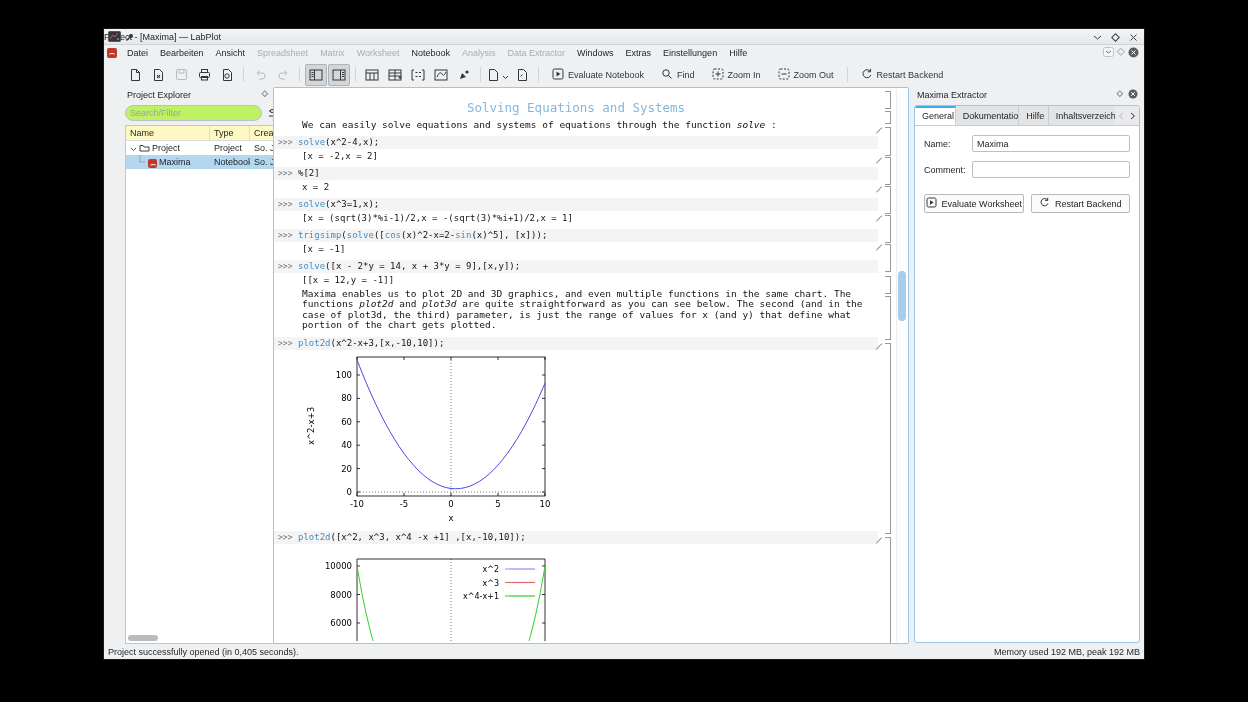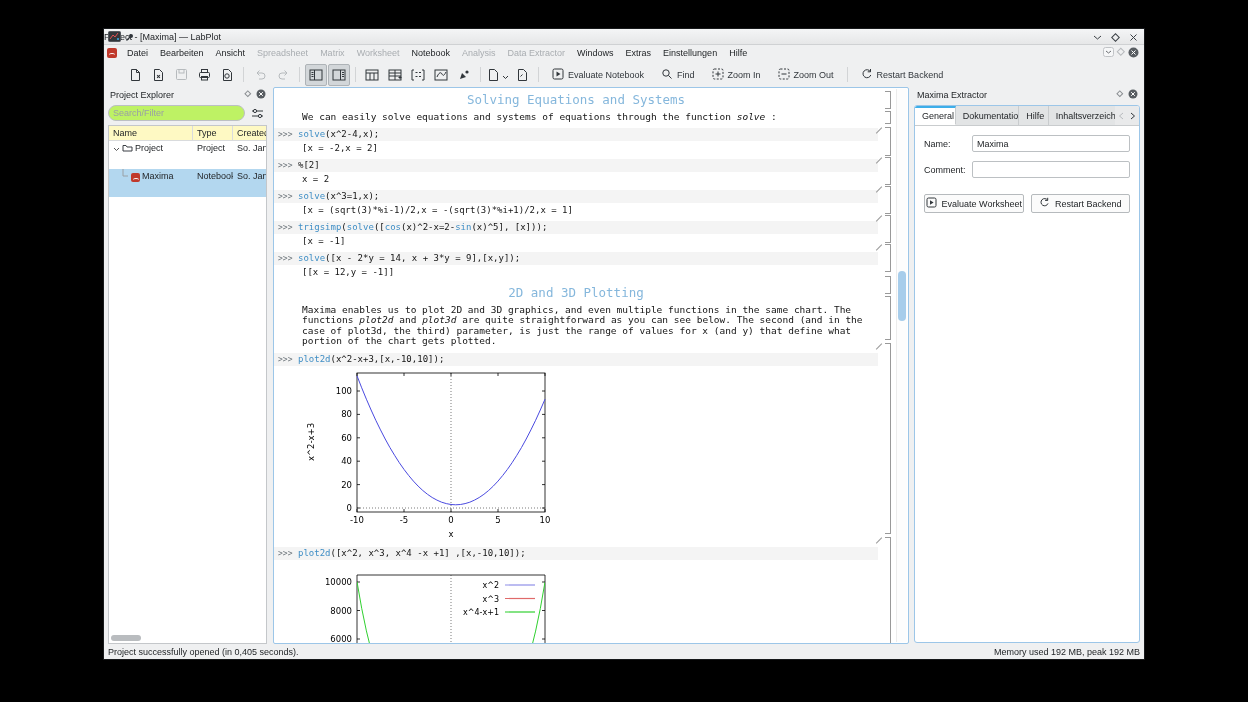--- a/index.html
+++ b/index.html
@@ -19,41 +19,41 @@
   .toolbar{height:27px;display:flex;align-items:center;padding:0 20px;gap:1px}
   .tbtn{height:22px;min-width:22px;display:flex;align-items:center;justify-content:center;border-radius:2px;color:#31363b;border:1px solid transparent}
   .tbtn.pressed{background:#d2d6d9;border-color:#aeb3b7}
   .tbtn.disabled{color:#b6babd}
   .tbtn.labeled{padding:0 7px;gap:4px;font-size:9px;white-space:nowrap}
   .tsep{width:1px;height:15px;background:#d2d4d6;margin:0 4px}
   .chev{margin-left:2px}
   
   .main{position:absolute;top:58px;left:0;right:0;bottom:15px}
   
-  .left-dock{position:absolute;left:1px;top:0;width:165px;bottom:0}
+  .left-dock{position:absolute;left:18px;top:0;width:165px;bottom:0}
   .dock-header{height:16px;display:flex;align-items:center;font-size:9px;color:#232629;padding:0 5px;position:relative}
   .dock-icons{position:absolute;right:4px;display:flex;gap:4px;align-items:center}
   .search-row{display:flex;gap:3px;padding:2px 3px 2px 3px;align-items:center}
   .search-input{flex:1;height:16px;font-size:9px;border:1px solid #bcc0c3;border-radius:8px;background:#bef264;padding:0 4px;color:#444}
   .search-input::placeholder{color:#9aa0a5}
   .filter-btn{width:19px;height:16px;display:flex;align-items:center;justify-content:center;color:#31363b}
   .tree{position:absolute;left:3px;right:3px;top:38px;bottom:0;background:#fff;border:1px solid #c4c7ca;font-size:9px;color:#232629;overflow:hidden}
   .tree-header{display:flex;height:15px;border-bottom:1px solid #d9dbdd;align-items:center;background:#fef9c3}
   .th-cell{padding:0 4px;border-right:1px solid #d9dbdd;height:15px;line-height:15px;overflow:hidden;white-space:nowrap}
-  .tree-row{display:flex;height:28px;align-items:flex-start;white-space:nowrap}
+  .tree-row{display:flex;height:14px;align-items:flex-start;white-space:nowrap}
   .tree-row.selected{background:#b3d7ef}
   .tr-cell{padding:0 4px;overflow:hidden;height:14px;line-height:14px}
   .cw-name{width:84px;flex:none}
   .cw-type{width:40px;flex:none}
   .cw-created{flex:1}
   .tree-glyph{display:inline-block;vertical-align:middle;margin-right:2px}
   .hthumb{position:absolute;left:2px;bottom:2px;width:30px;height:6px;background:#b9bcbf;border-radius:3px}
   
   .central{position:absolute;left:169px;width:636px;top:0;bottom:0;background:#fff;border:1px solid #9cc6e8;border-radius:2px;overflow:hidden}
-  .nb{position:absolute;left:0;top:0;right:30px;bottom:0;font-family:"DejaVu Sans Mono",monospace;font-size:9px;color:#141414;padding-top:4px;overflow:hidden}
+  .nb{position:absolute;left:0;top:0;right:30px;bottom:0;font-family:"DejaVu Sans Mono",monospace;font-size:9px;color:#141414;padding-top:12px;overflow:hidden}
   .nb-h1{text-align:center;font-size:12.5px;color:#85b7dc;height:15px;line-height:15px;margin-bottom:5px}
   .nb-p{margin:0 10px 5px 28px;font-size:9.5px;line-height:10.5px}
   .nb-in{display:flex;background:#f4f4f4;height:13px;line-height:13px;margin-bottom:1px}
   .nb-prompt{width:24px;padding-left:4px;color:#6f7categ881;color:#70787e;font-size:8px;flex:none}
   .kw{color:#3f8ec5}
   .nb-out{margin:0 0 2px 28px;height:13px;line-height:13px}
   .cellgap{height:2px}
   .nb-plot{margin:5px 0 4px 28px}
   svg text{font-family:"DejaVu Sans",sans-serif;fill:#000}
   
@@ -365,21 +365,20 @@
             <span><span class="kw">trigsimp</span><span>(</span><span class="kw">solve</span><span>([</span><span class="kw">cos</span><span>(x)^2-x=2-</span><span class="kw">sin</span><span>(x)^5], [x]));</span></span>
           </div>
         <div class="nb-out">[x = -1]</div>
         <div class="cellgap"></div>
         <div class="nb-in">
             <span class="nb-prompt">&gt;&gt;&gt;</span>
             <span><span class="kw">solve</span><span>([x - 2*y = 14,  x + 3*y = 9],[x,y]);</span></span>
           </div>
         <div class="nb-out">[[x = 12,y = -1]]</div>
 
-        <div class="nb-h1" style="margin-top:6px">2D and 3D Plotting</div>
         <div class="nb-p" style="margin-bottom:6px"><span>Maxima enables us to plot 2D and 3D graphics, and even multiple functions in the same chart. The functions </span><i>plot2d</i><span> and </span><i>plot3d</i><span> are quite straightforward as you can see below. The second (and in the case of plot3d, the third) parameter, is just the range of values for x (and y) that define what portion of the chart gets plotted.</span></div>
 
         <div class="nb-in">
             <span class="nb-prompt">&gt;&gt;&gt;</span>
             <span><span class="kw">plot2d</span><span>(x^2-x+3,[x,-10,10]);</span></span>
           </div>
         <div class="nb-plot"><svg id="plot1" width="260" height="170">
               <rect x="55" y="2" width="188" height="139" fill="none" stroke="#000" stroke-width="0.8"></rect>
               <path d="M55 137h3M240 137h3" stroke="#000" stroke-width="0.8"></path>
               <text x="50" y="140" text-anchor="end" font-size="8.5">0</text>

